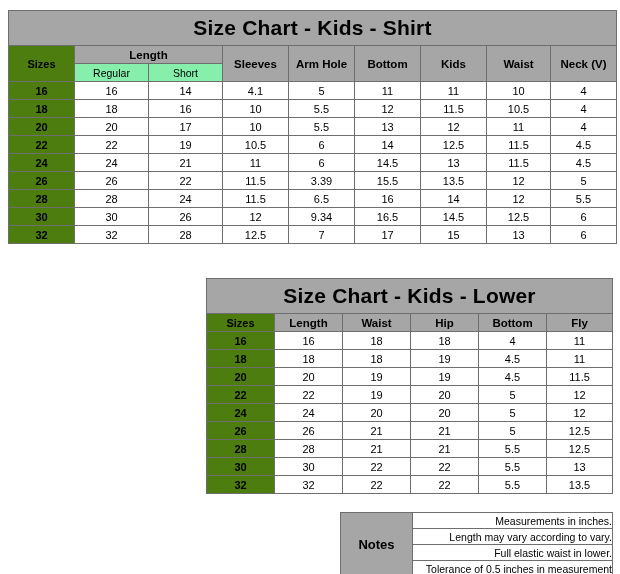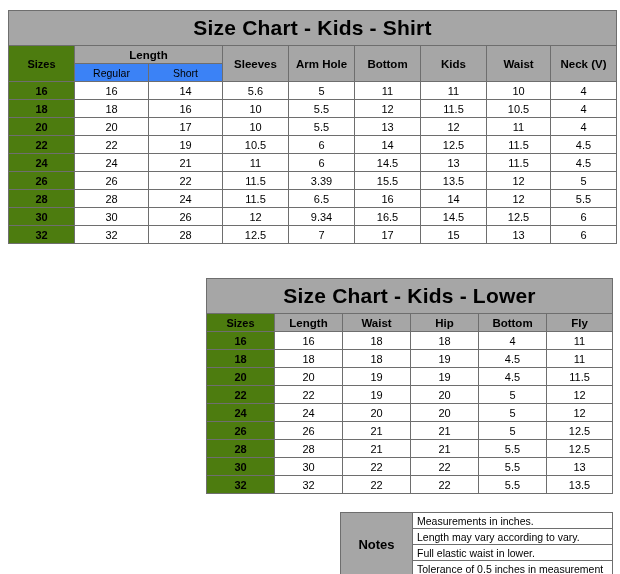--- a/index.html
+++ b/index.html
@@ -42,21 +42,21 @@
     font-weight: bold;
     height: 32px;
     letter-spacing: 0.2px;
   }
   .hdr {
     background: #a6a6a6;
     font-weight: bold;
     font-size: 11.5px;
   }
   .sub {
-    background: #3b82f6;
+    background: #86efac;
     font-weight: normal;
     font-size: 10.5px;
   }
   .sizecol {
     background: #4d7c0f;
     font-weight: bold;
     font-size: 11px;
   }
 
   
@@ -91,21 +91,21 @@
     font-size: 10.5px;
     height: 15px;
   }
   #notes-block .notes-label {
     background: #a6a6a6;
     font-weight: bold;
     font-size: 13px;
     width: 72px;
   }
   #notes-block .note-text {
-    text-align: left;
+    text-align: right;
     padding-left: 4px;
   }
 </style>
 </head>
 <body>
 
 <div class="page">
 
   <table id="shirt-chart">
     <colgroup>
@@ -135,21 +135,21 @@
       </tr>
       <tr>
         <td class="sub">Regular</td>
         <td class="sub">Short</td>
       </tr>
 
       <tr>
         <td class="sizecol">16</td>
         <td>16</td>
         <td>14</td>
-        <td>5.6</td>
+        <td>4.1</td>
         <td>5</td>
         <td>11</td>
         <td>11</td>
         <td>10</td>
         <td>4</td>
       </tr>
       <tr>
         <td class="sizecol">18</td>
         <td>18</td>
         <td>16</td>

